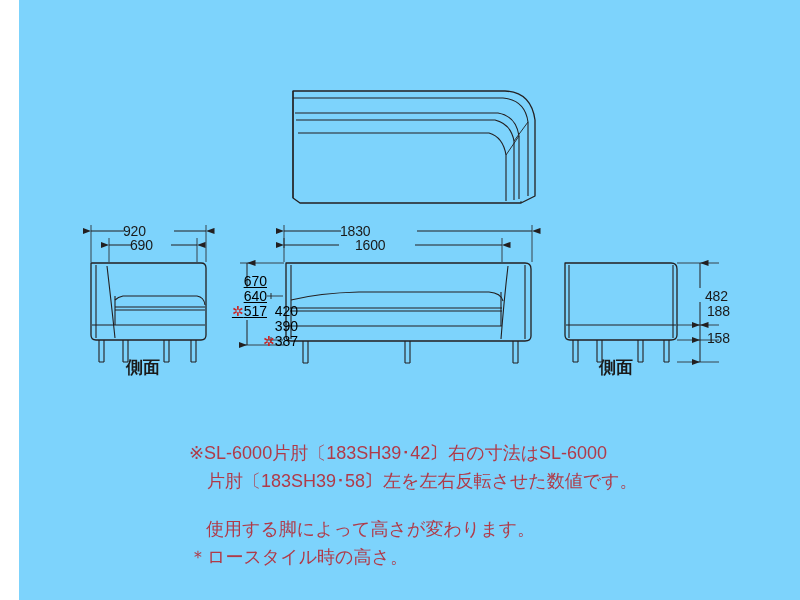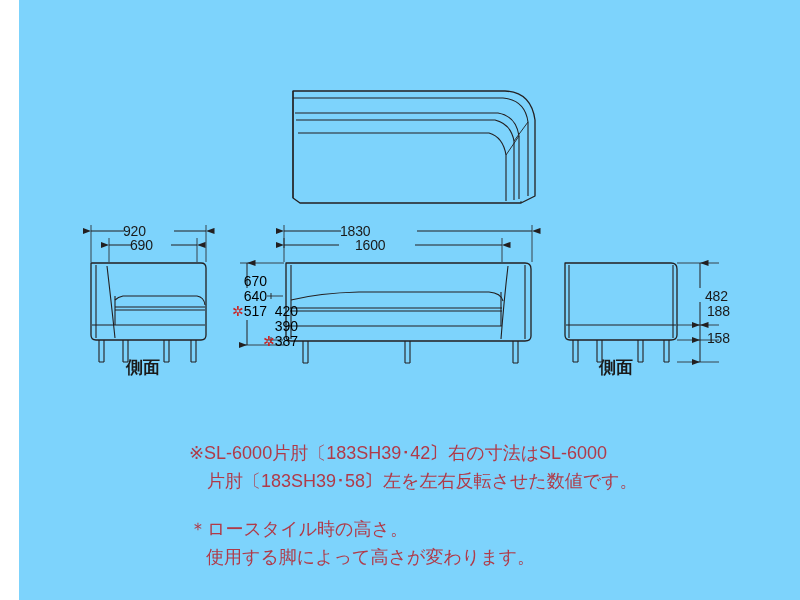--- a/index.html
+++ b/index.html
@@ -204,21 +204,21 @@
   </svg>
 
   <div class="dim-text" style="left:104px; top:223px;">920</div>
 
   <div class="dim-text" style="left:111px; top:237px;text-align:center;">690</div>
 
   <div class="dim-text" style="left:321px; top:223px;">1830</div>
 
   <div class="dim-text" style="left:336px; top:237px;">1600</div>
 
-  <div class="stack" style="left:208px; top:274px; width:40px;">
+  <div class="stack" style="left:208px; top:274px; width:40px;text-decoration:underline;">
     <span class="row">670</span>
     <span class="row">640</span>
     <span class="row"><span class="star">✲</span><span>517</span></span>
   </div>
 
   <div class="stack" style="left:243px; top:304px; width:36px;">
     <span class="row">420</span>
     <span class="row">390</span>
     <span class="row"><span class="star">✲</span><span>387</span></span>
   </div>
@@ -233,17 +233,17 @@
 
 
   <div class="view-label" style="left:580px; top:356px;">側面</div>
 
   <div class="note-block note-1" style="left:170px; top:440px;">
     <span class="note-line">※SL-6000片肘〔183SH39･42〕右の寸法はSL-6000</span>
     <span class="note-line indent-1">片肘〔183SH39･58〕左を左右反転させた数値です。</span>
   </div>
 
   <div class="note-block note-2" style="left:170px; top:516px;">
+    <span class="note-line indent-2">使用する脚によって高さが変わります。</span>
     <span class="note-line">＊ロースタイル時の高さ。</span>
-    <span class="note-line indent-2">使用する脚によって高さが変わります。</span>
   </div>
 
 </div>
 
 </body></html>

